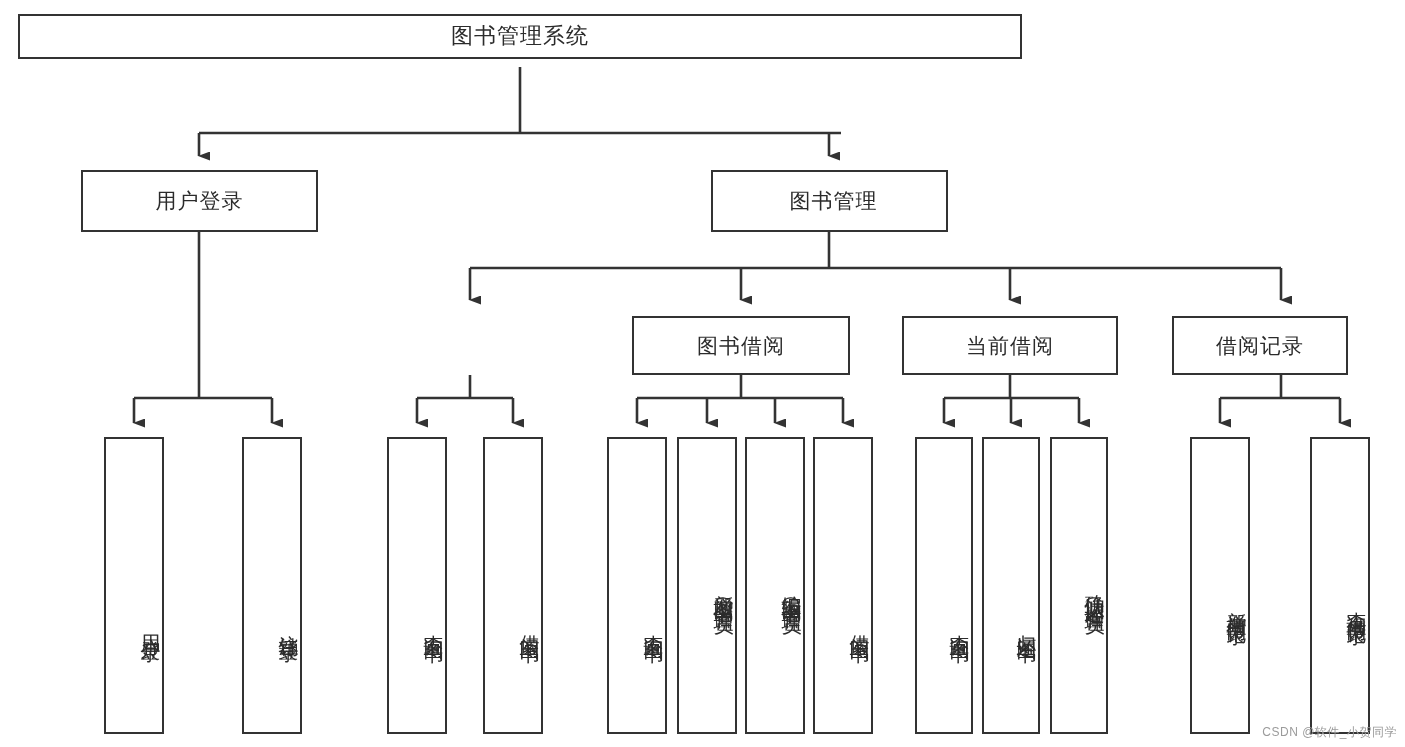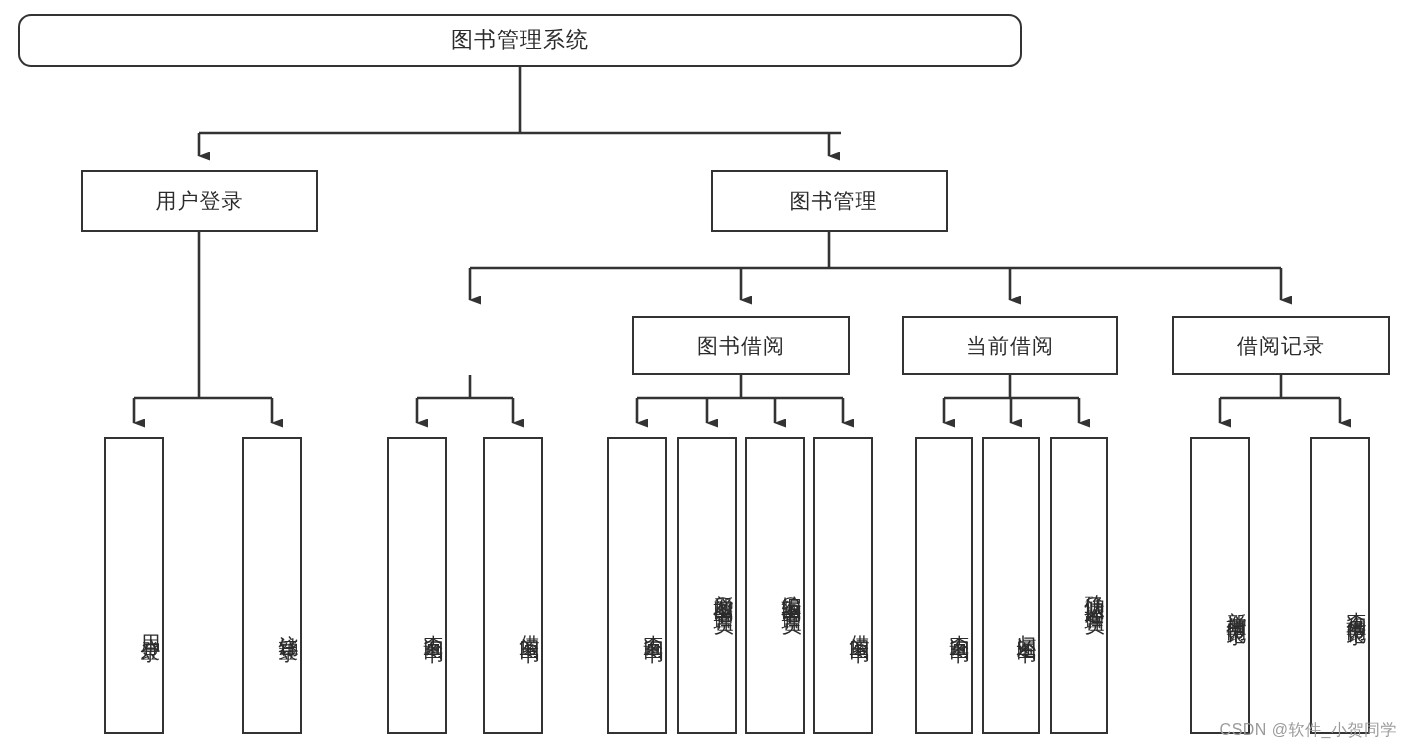--- a/index.html
+++ b/index.html
@@ -60,21 +60,21 @@
   }
   .node.vertical.short .vtext { margin-top: 78px; }
   .node.vertical.tall .vtext  { margin-top: 14px; }
   .node.root {
     font-size: 22px;
   }
   #watermark {
     position: absolute;
     right: 8px;
     bottom: 6px;
-    font-size: 16px;
+    font-size: 12px;
     color: #9b9b9b;
     letter-spacing: 0.5px;
     z-index: 5;
     white-space: nowrap;
   }
 </style>
 </head>
 <body>
 
 <div id="diagram-root">
@@ -122,38 +122,38 @@
       <path d="M1011,398 L1011,423" marker-end="url(#arrowhead)"></path>
       <path d="M1079,398 L1079,423" marker-end="url(#arrowhead)"></path>
 
       <path d="M1281,375 L1281,398"></path>
       <path d="M1220,398 L1340,398"></path>
       <path d="M1220,398 L1220,423" marker-end="url(#arrowhead)"></path>
       <path d="M1340,398 L1340,423" marker-end="url(#arrowhead)"></path>
     </g>
   </svg>
 
-  <div class="node horizontal root" style="left:18px; top:14px; width:1004px; height:53px;border-radius:13px;">
+  <div class="node horizontal root" style="left:18px; top:14px; width:1004px; height:45px;">
     <span>图书管理系统</span>
   </div>
 
   <div class="node horizontal" style="left:81px; top:170px; width:237px; height:62px;">
     <span>用户登录</span>
   </div>
   <div class="node horizontal" style="left:711px; top:170px; width:237px; height:62px;padding-left:8px;">
     <span>图书管理</span>
   </div>
 
   <div class="node horizontal" style="left:902px; top:316px; width:216px; height:59px;">
     <span>当前借阅</span>
   </div>
   <div class="node horizontal" style="left:632px; top:316px; width:218px; height:59px;">
     <span>图书借阅</span>
   </div>
-  <div class="node horizontal" style="left:1172px; top:316px; width:218px; height:59px;">
+  <div class="node horizontal" style="left:1172px; top:316px; width:176px; height:59px;">
     <span>借阅记录</span>
   </div>
 
   <div class="node vertical short" style="left:104px; top:437px; width:60px; height:297px;">
     <span class="vtext">用户登录</span>
   </div>
   <div class="node vertical short" style="left:242px; top:437px; width:60px; height:297px;">
     <span class="vtext">注销登录</span>
   </div>
 

